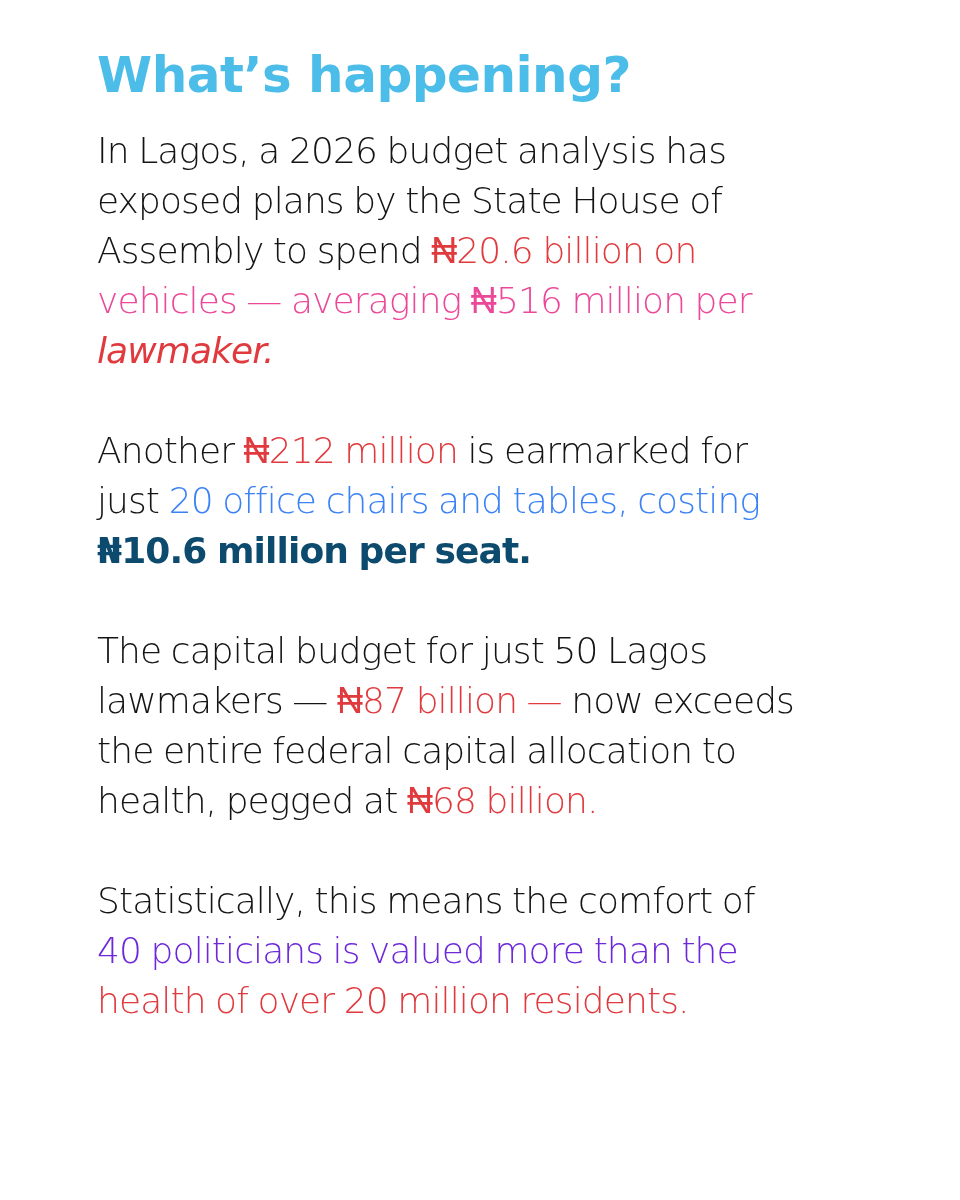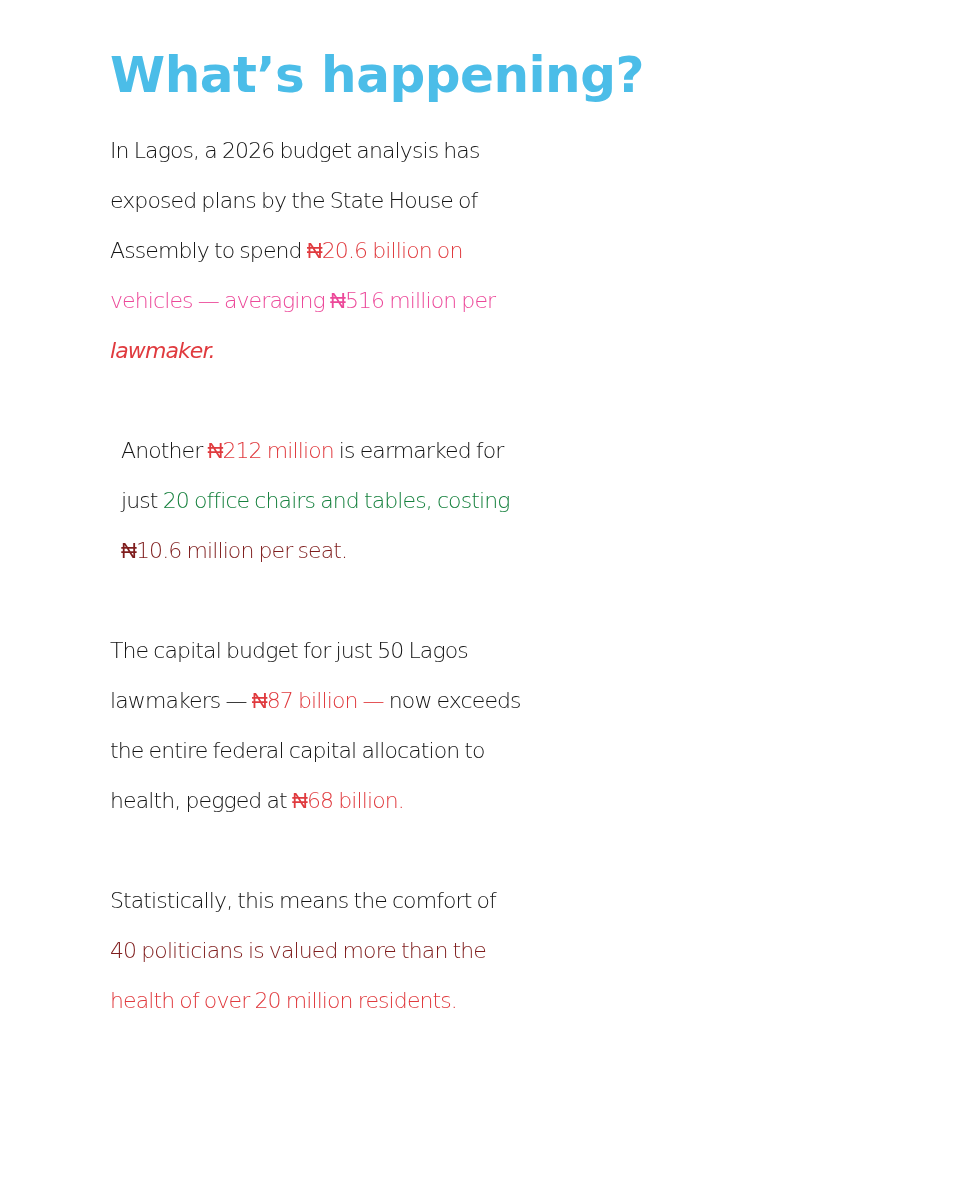--- a/index.html
+++ b/index.html
@@ -9,37 +9,37 @@
     }
     body {
       width: 960px;
       height: 1200px;
       overflow: hidden;
       position: relative;
       font-family: "DejaVu Sans", sans-serif;
     }
     .page {
       position: absolute;
-      left: 110px;
+      left: 97px;
       top: 38px;
       width: 800px;
     }
     .title {
       font-family: "DejaVu Sans", sans-serif;
       font-weight: bold;
       font-size: 50px;
       line-height: 74px;
       letter-spacing: -0.5px;
       margin: 0 0 14px 0;
       height: 74px;
     }
     .para {
       font-family: "DejaVu Sans", sans-serif;
       font-weight: 300;
-      font-size: 22px;
+      font-size: 36px;
       line-height: 50px;
       letter-spacing: -0.9px;
       word-spacing: -1px;
       color: #141414;
       margin: 0 0 50px 0;
       white-space: nowrap;
     }
     .para .line { display: block; height: 50px; }
   </style>
 </head>
@@ -48,30 +48,30 @@
 <div class="page">
   <h1 class="title" style="color: rgb(75, 189, 232);">What’s happening?</h1>
   <div id="paragraphs">
       <p class="para" style="color: rgb(20, 20, 20);">
         <span class="line"><span>In Lagos, a 2026 budget analysis has</span></span>
         <span class="line"><span>exposed plans by the State House of</span></span>
         <span class="line"><span>Assembly to spend </span><span style="color: rgb(224, 58, 62);">₦20.6 billion on</span></span>
         <span class="line"><span style="color: #ec4899;">vehicles — averaging ₦516 million per</span></span>
         <span class="line"><span style="color: rgb(224, 58, 62); font-style: italic;">lawmaker.</span></span>
       </p>
-      <p class="para" style="color: rgb(20, 20, 20); margin-left: 11px;">
+      <p class="para" style="color: rgb(20, 20, 20);">
         <span class="line"><span>Another </span><span style="color: rgb(224, 58, 62);">₦212 million</span><span> is earmarked for</span></span>
-        <span class="line"><span>just </span><span style="color: #15803d;">20 office chairs and tables, costing</span></span>
-        <span class="line"><span style="color: #7f1d1d;">₦10.6 million per seat.</span></span>
+        <span class="line"><span>just </span><span style="color: #3b82f6;">20 office chairs and tables, costing</span></span>
+        <span class="line"><span style="color: #0c4a6e; font-weight: bold;">₦10.6 million per seat.</span></span>
       </p>
       <p class="para" style="color: rgb(20, 20, 20);">
         <span class="line"><span>The capital budget for just 50 Lagos</span></span>
         <span class="line"><span>lawmakers — </span><span style="color: rgb(224, 58, 62); text-align: center;">₦87 billion —</span><span> now exceeds</span></span>
         <span class="line"><span>the entire federal capital allocation to</span></span>
         <span class="line"><span>health, pegged at </span><span style="color: rgb(224, 58, 62); margin-top: 29px;">₦68 billion.</span></span>
       </p>
       <p class="para" style="color: rgb(20, 20, 20);">
         <span class="line"><span>Statistically, this means the comfort of</span></span>
-        <span class="line"><span style="color: #7f1d1d;">40 politicians is valued more than the</span></span>
+        <span class="line"><span style="color: #6d28d9;">40 politicians is valued more than the</span></span>
         <span class="line"><span style="color: rgb(224, 58, 62); text-align: right;">health of over 20 million residents.</span></span>
       </p>
     </div>
 </div>
 
 </body></html>

